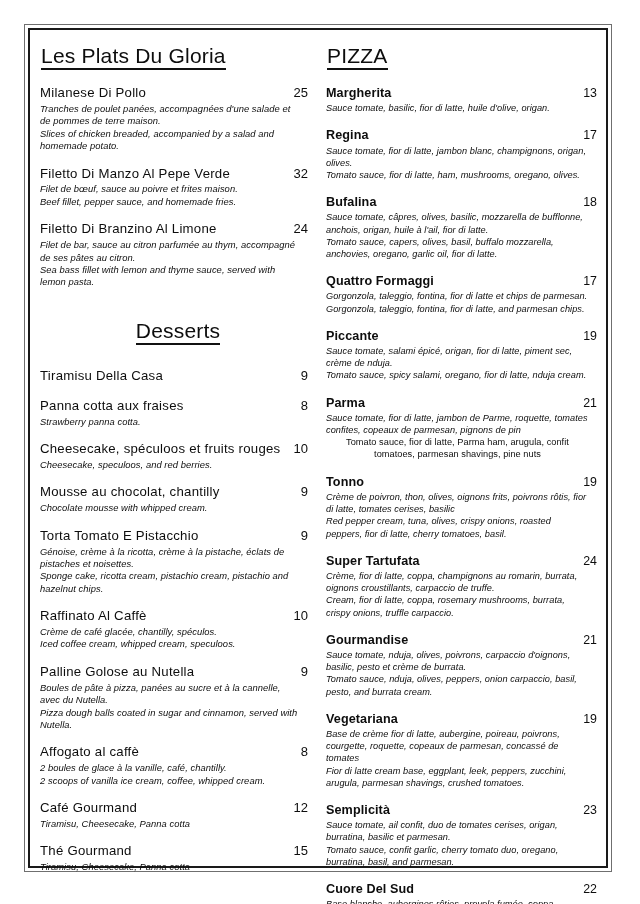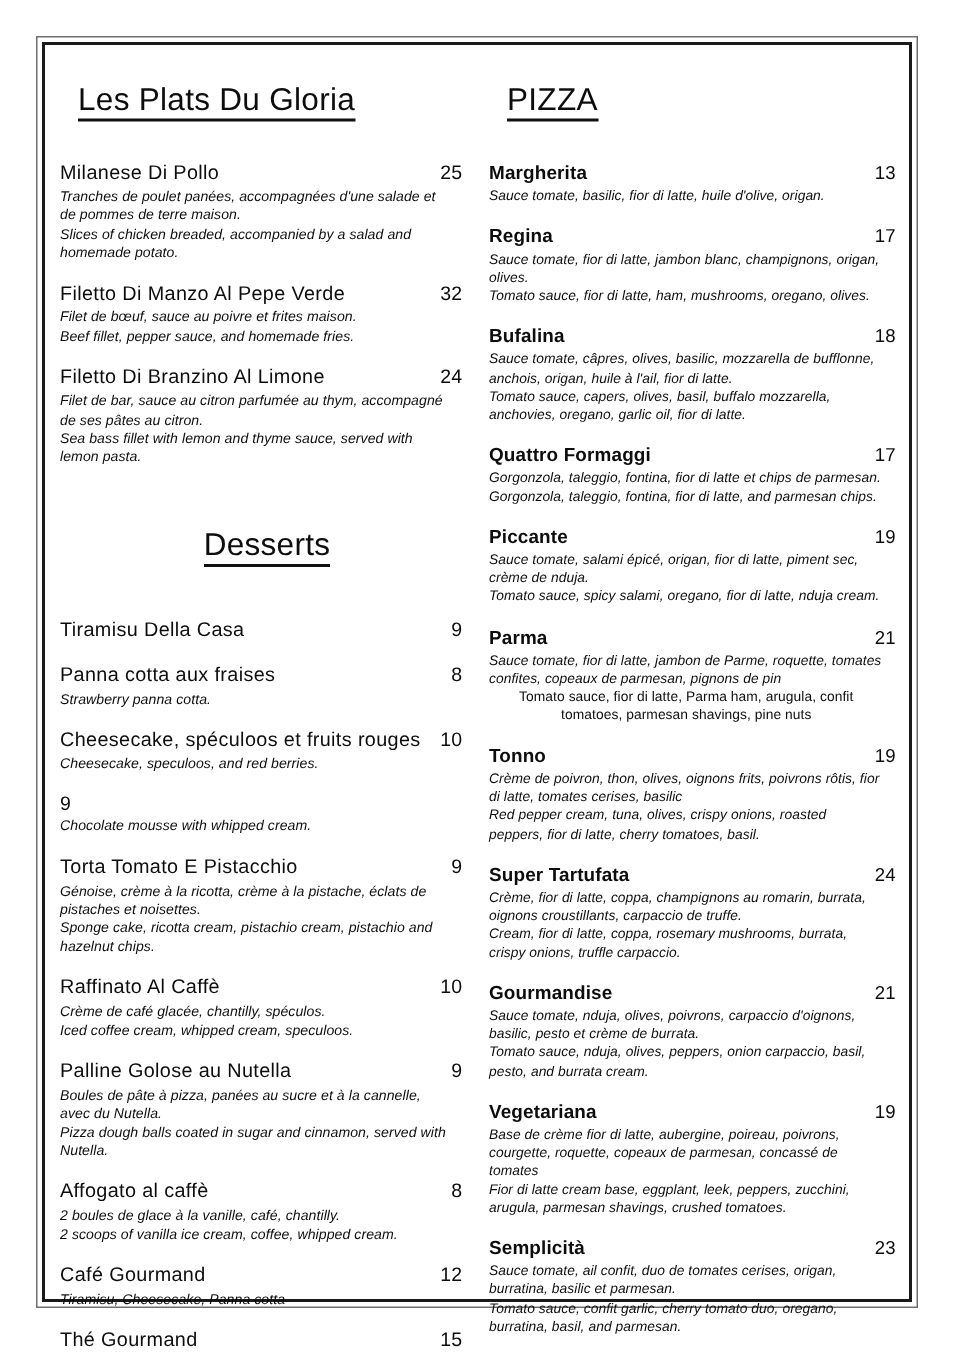--- a/index.html
+++ b/index.html
@@ -63,21 +63,21 @@
 
   
   .section-head {
     font-size: 21px;
     font-weight: 400;
     letter-spacing: 0.2px;
     line-height: 1.05;
     display: inline-block;
     border-bottom: 2px solid #111;
     padding-bottom: 1px;
-    margin: 12px;
+    margin: 1px;
     white-space: pre;
   }
   .head-wrap { margin: 0 0 14px 0; }
   .head-wrap.indent { padding-left: 8px; text-align: center; }
   .head-wrap.desserts-gap { margin-top: 30px; margin-bottom: 22px; }
 
   
   .item { margin: 0 0 13px 0; }
   .item-row {
     display: flex;
@@ -173,20 +173,21 @@
           </div>
           <div class="item">
             <div class="item-row">
               <span class="item-name">Cheesecake, spéculoos et fruits rouges</span>
               <span class="item-price">10</span>
             </div>
             <div class="desc">Cheesecake, speculoos, and red berries.</div>
           </div>
           <div class="item">
             <div class="item-row">
+              <span class="item-name">Mousse au chocolat, chantilly</span>
               <span class="item-price">9</span>
             </div>
             <div class="desc">Chocolate mousse with whipped cream.</div>
           </div>
           <div class="item">
             <div class="item-row">
               <span class="item-name">Torta Tomato E Pistacchio</span>
               <span class="item-price">9</span>
             </div>
             <div class="desc">Génoise, crème à la ricotta, crème à la pistache, éclats de pistaches et noisettes.</div>

